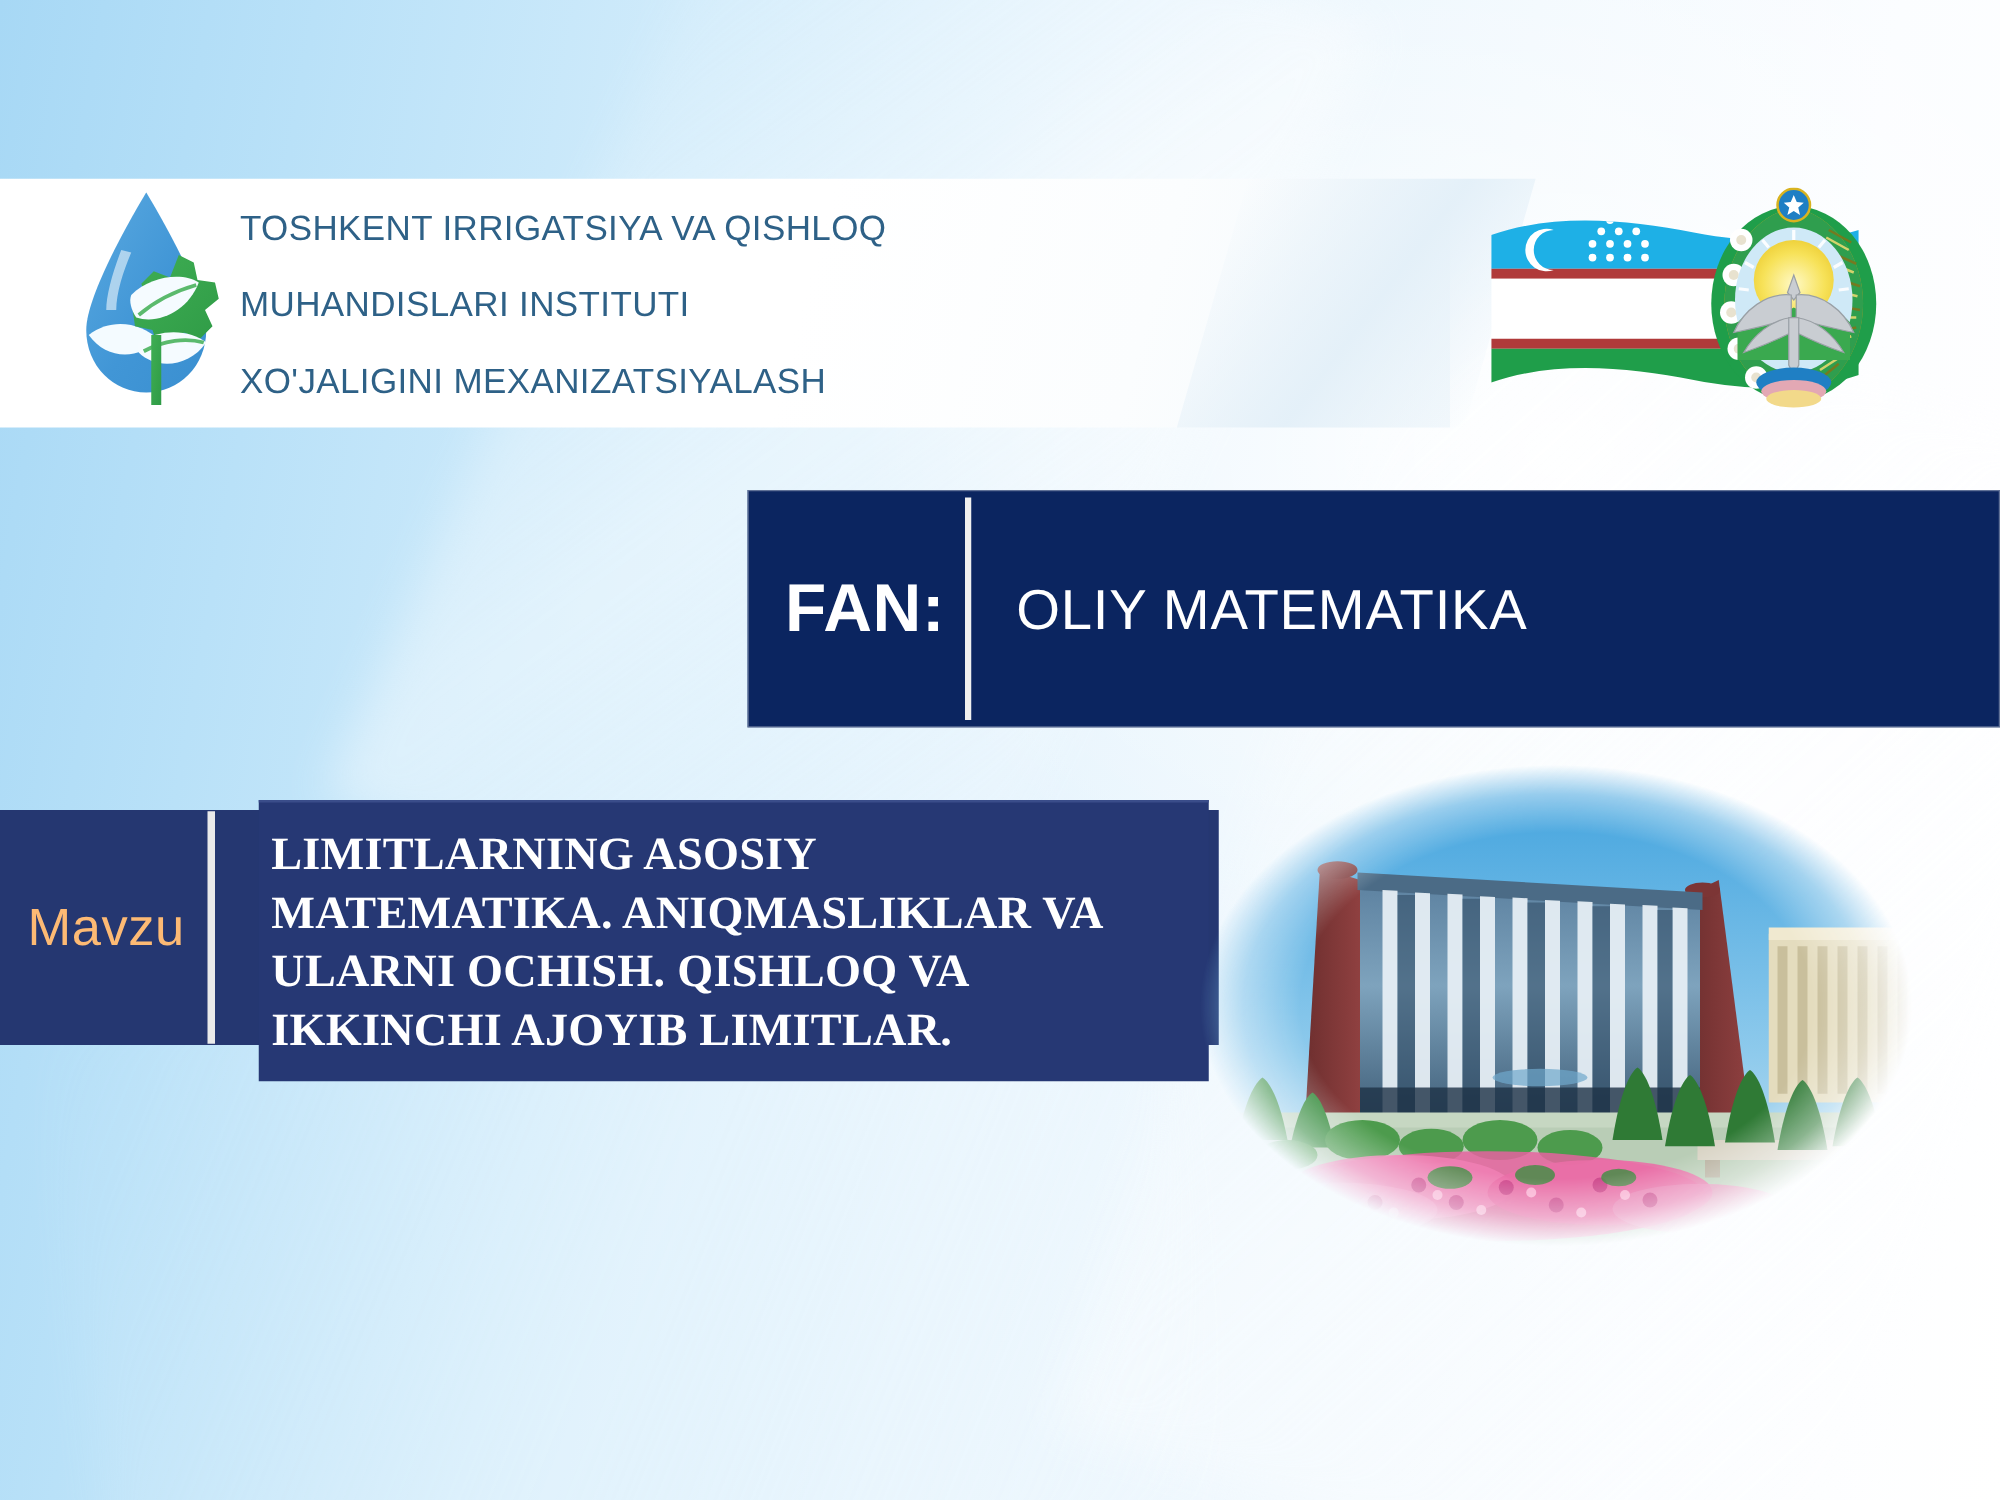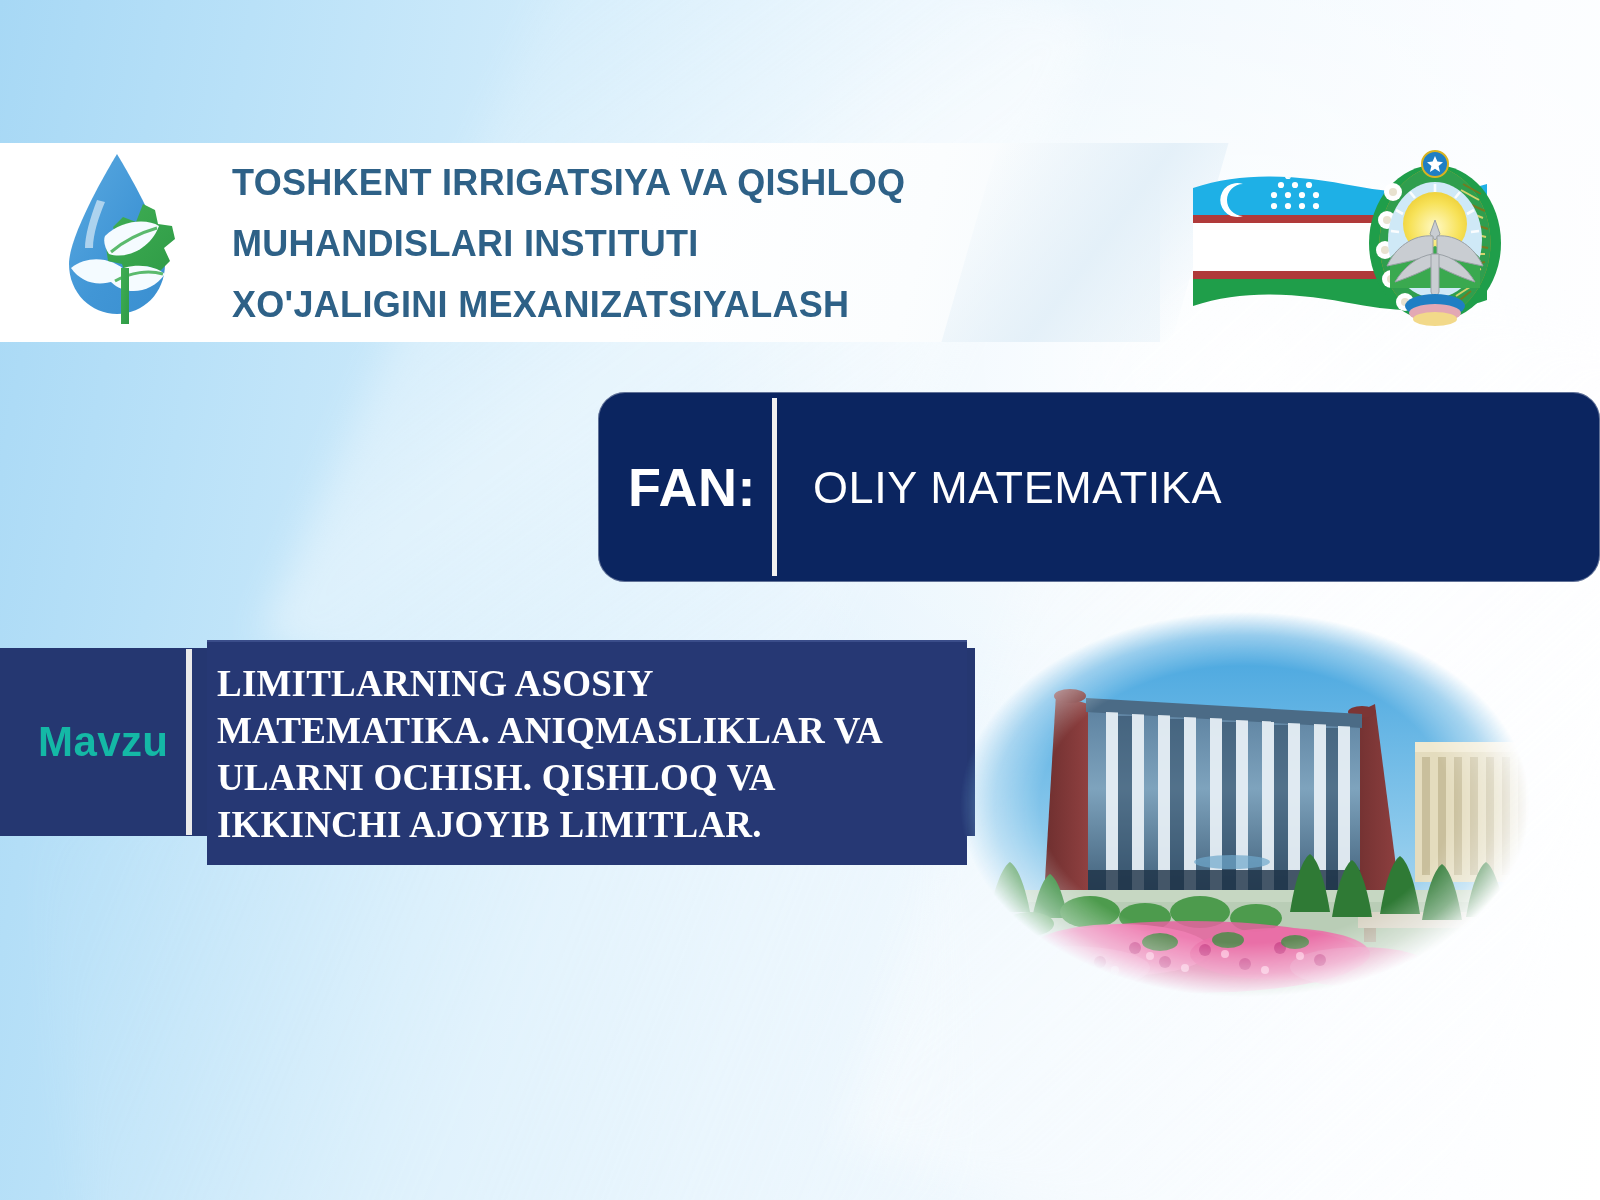--- a/index.html
+++ b/index.html
@@ -64,27 +64,26 @@
     width: 132px;
     height: 182px;
   }
 
   .inst-name {
     position: absolute;
     left: 192px;
     top: 152px;
     width: 910px;
     font-family: "Liberation Sans", sans-serif;
-    font-weight: bold;
-    font-size: 36px;
+    font-weight: normal;
+    font-size: 28px;
     line-height: 61px;
     letter-spacing: 0.3px;
     color: #2e6187;
     white-space: nowrap;
-    margin-left: 40px;
   }
   .inst-name div { white-space: nowrap; }
 
   
   .flag-wrap {
     position: absolute;
     left: 1185px;
     top: 150px;
     width: 320px;
     height: 195px;
@@ -94,21 +93,20 @@
   .fan-banner {
     position: absolute;
     left: 598px;
     top: 392px;
     width: 1002px;
     height: 190px;
     background: #0b2560;
     box-shadow: 0 0 0 1px rgba(255,255,255,0.35) inset;
     display: flex;
     align-items: center;
-    border-radius: 27px;
   }
   .fan-label {
     color: #ffffff;
     font-family: "Liberation Sans", sans-serif;
     font-weight: bold;
     font-size: 54px;
     letter-spacing: 0.5px;
     padding-left: 30px;
     line-height: 1;
   }
@@ -133,29 +131,28 @@
     position: absolute;
     left: 0;
     top: 648px;
     width: 975px;
     height: 188px;
     background: #253771;
     display: flex;
     align-items: center;
   }
   .mavzu-label {
-    color: #14b8a6;
+    color: #fdba74;
     font-family: "Liberation Sans", sans-serif;
-    font-weight: bold;
+    font-weight: normal;
     font-size: 42px;
     letter-spacing: 0.4px;
     padding-left: 22px;
     line-height: 1;
     flex: 0 0 auto;
-    margin-left: 16px;
   }
   .mavzu-divider {
     width: 6px;
     height: 186px;
     background: #eaeaea;
     margin-left: 18px;
     flex: 0 0 auto;
   }
   
   .mavzu-inner {

